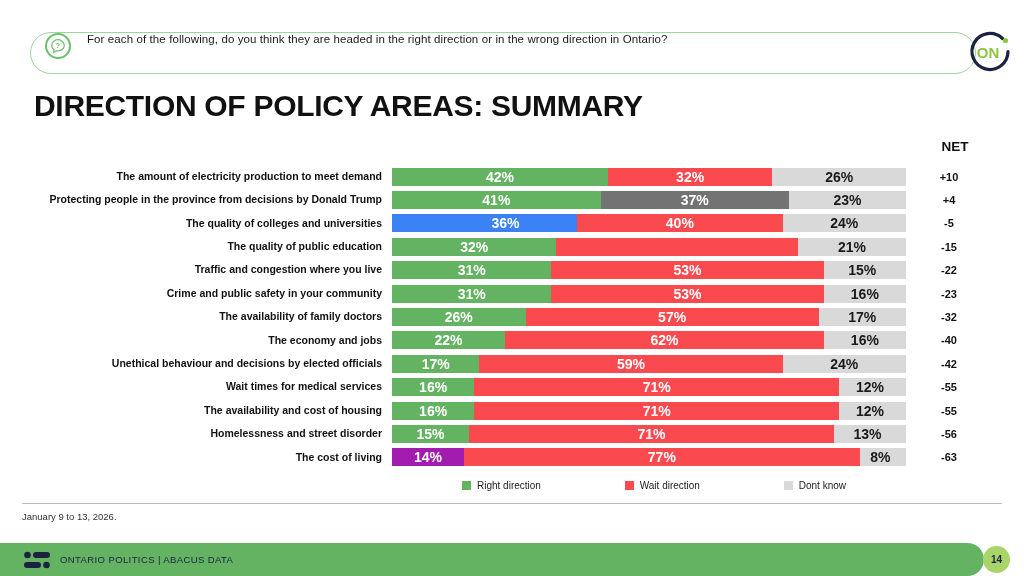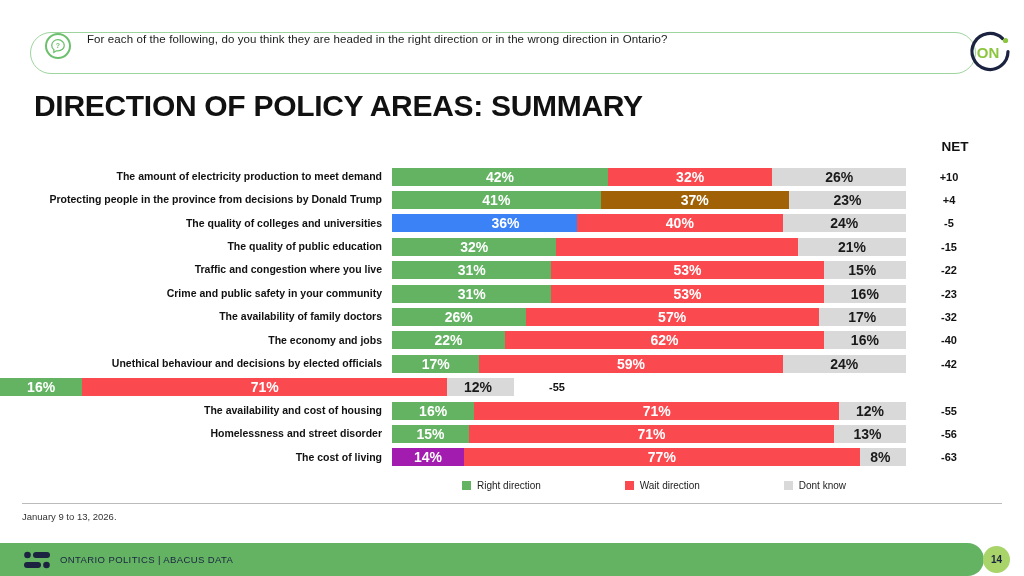--- a/index.html
+++ b/index.html
@@ -154,21 +154,21 @@
           <div class="seg seg-right" style="width: 42%; background: rgb(99, 179, 99);">42%</div>
           <div class="seg seg-wrong" style="width: 32%; background: rgb(250, 74, 80);">32%</div>
           <div class="seg seg-dk" style="width: 26%; background: rgb(217, 217, 217);">26%</div>
         </div>
         <div class="net-val">+10</div>
       </div>
       <div class="row">
         <div class="cat-label">Protecting people in the province from decisions by Donald Trump</div>
         <div class="bar-track">
           <div class="seg seg-right" style="width: 41%; background: rgb(99, 179, 99);">41%</div>
-          <div class="seg seg-wrong" style="width: 37%; background: #a16207;">37%</div>
+          <div class="seg seg-wrong" style="width: 37%; background: #737373;">37%</div>
           <div class="seg seg-dk" style="width: 23%; background: rgb(217, 217, 217);">23%</div>
         </div>
         <div class="net-val">+4</div>
       </div>
       <div class="row">
         <div class="cat-label">The quality of colleges and universities</div>
         <div class="bar-track">
           <div class="seg seg-right" style="width: 36%; background: #3b82f6; padding-left: 42px;">36%</div>
           <div class="seg seg-wrong" style="width: 40%; background: rgb(250, 74, 80);">40%</div>
           <div class="seg seg-dk" style="width: 24%; background: rgb(217, 217, 217);">24%</div>
@@ -223,20 +223,21 @@
       <div class="row">
         <div class="cat-label">Unethical behaviour and decisions by elected officials</div>
         <div class="bar-track">
           <div class="seg seg-right" style="width: 17%; background: rgb(99, 179, 99);">17%</div>
           <div class="seg seg-wrong" style="width: 59%; background: rgb(250, 74, 80);">59%</div>
           <div class="seg seg-dk" style="width: 24%; background: rgb(217, 217, 217);">24%</div>
         </div>
         <div class="net-val">-42</div>
       </div>
       <div class="row">
+        <div class="cat-label">Wait times for medical services</div>
         <div class="bar-track">
           <div class="seg seg-right" style="width: 16%; background: rgb(99, 179, 99);">16%</div>
           <div class="seg seg-wrong" style="width: 71%; background: rgb(250, 74, 80);">71%</div>
           <div class="seg seg-dk" style="width: 12%; background: rgb(217, 217, 217);">12%</div>
         </div>
         <div class="net-val">-55</div>
       </div>
       <div class="row">
         <div class="cat-label">The availability and cost of housing</div>
         <div class="bar-track">

